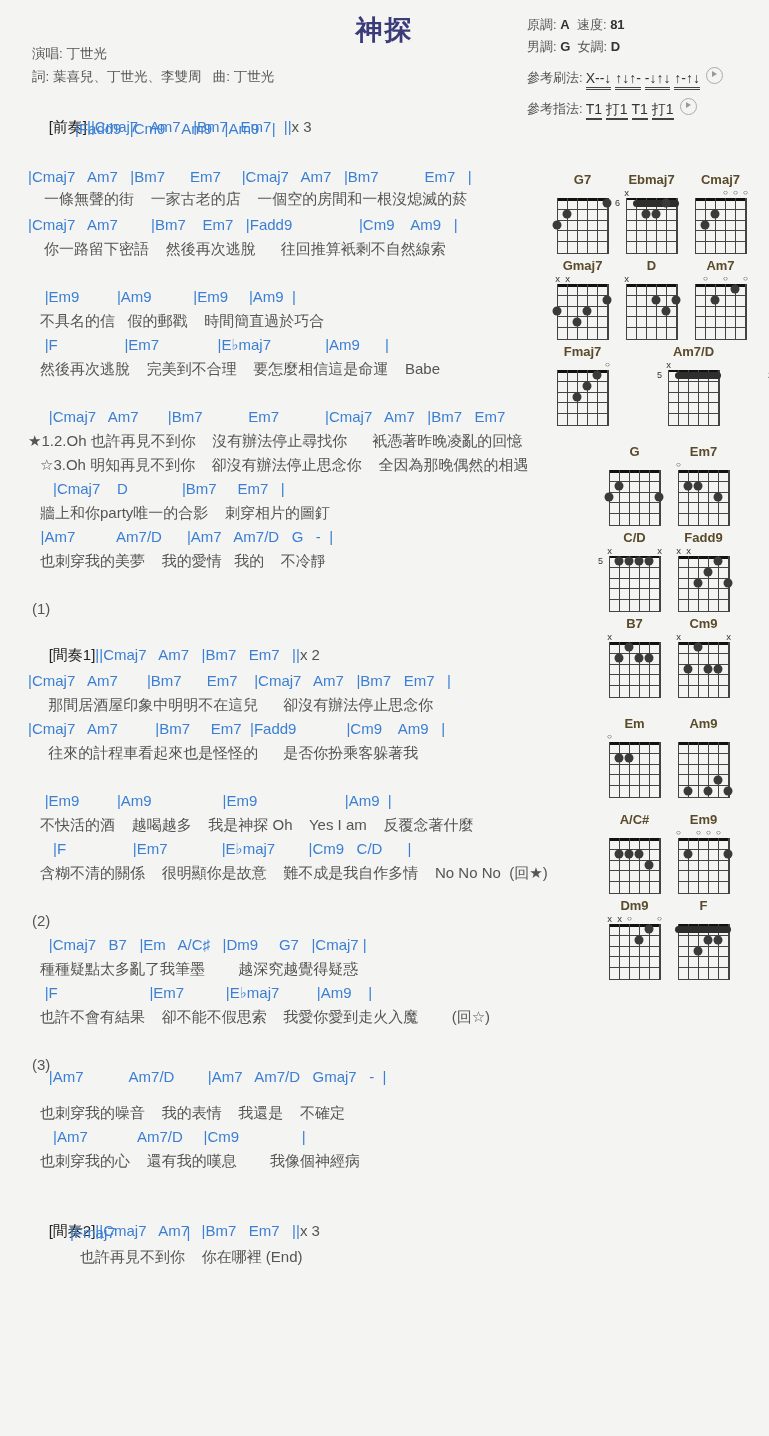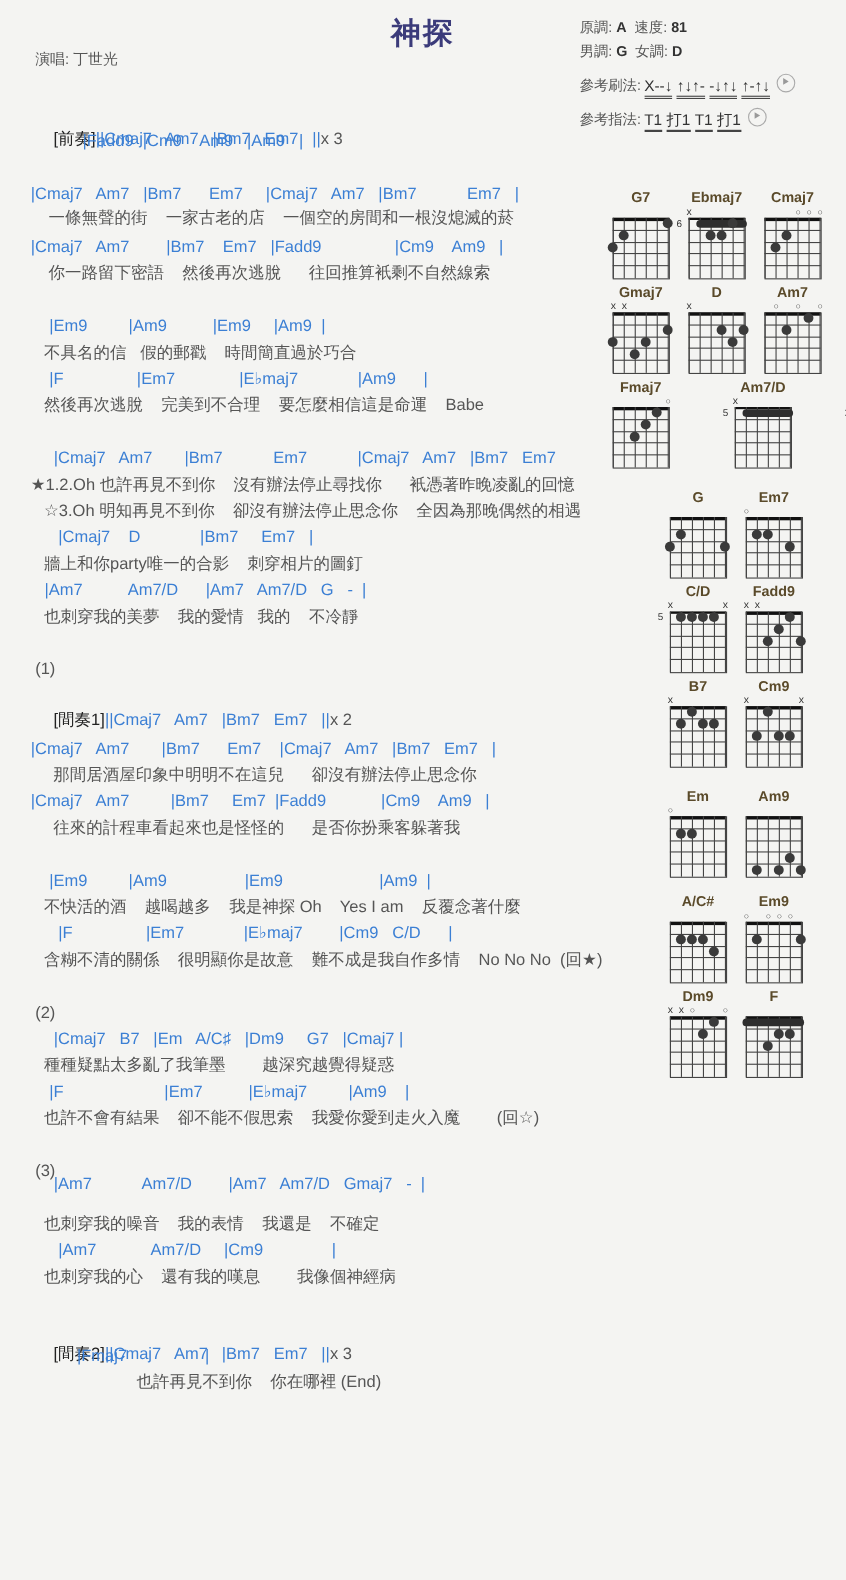--- a/index.html
+++ b/index.html
@@ -66,20 +66,27 @@
 
 <div class="page">
 
   <div class="title">神探</div>
 
   <div class="credits">
     <div>
       <span class="lbl">演唱:</span>
       <span>丁世光</span>
     </div>
+    <div>
+      <span class="lbl">詞:</span>
+      <span>葉喜兒、丁世光、李雙周</span>
+      &nbsp;
+      <span class="lbl">曲:</span>
+      <span>丁世光</span>
+    </div>
   </div>
 
   <div class="meta">
     <div class="meta-row">
       <span>原調:</span>
       <b>A</b>&nbsp;
       <span>速度:</span>
       <b>81</b>
     </div>
     <div class="meta-row">
@@ -149,21 +156,21 @@
   <div class="blk line plain" style="left:32px;top:1054px;">(3)</div>
   <div class="blk line chordline" style="left:28px;top:1066px;">     |Am7           Am7/D        |Am7   Am7/D   Gmaj7   -  |</div>
   <div class="blk line lyricline" style="left:40px;top:1102px;">也刺穿我的噪音    我的表情    我還是    不確定</div>
   <div class="blk line chordline" style="left:28px;top:1126px;">      |Am7            Am7/D     |Cm9               |</div>
   <div class="blk line lyricline" style="left:40px;top:1150px;">也刺穿我的心    還有我的嘆息        我像個神經病</div>
 
   <div class="blk line" style="left:32px;top:1198px;">
     <span class="sect">[間奏2]</span><span class="chordline">||Cmaj7   Am7   |Bm7   Em7   ||</span><span class="plain">x 3</span>
   </div>
   <div class="blk line chordline" style="left:70px;top:1222px;">|Fmaj7                 |</div>
-  <div class="blk line lyricline" style="left:80px;top:1246px;margin-left:44px;">也許再見不到你    你在哪裡 (End)</div>
+  <div class="blk line lyricline" style="left:80px;top:1246px;">也許再見不到你    你在哪裡 (End)</div>
 
   <div class="diagrams" id="diagrams">
       <div class="drow" style="position: absolute; left: 0px; top: 0px;">
         <div class="dg">
           <div class="dg-name">G7</div>
           <div class="dg-top"></div>
           <div class="grid">
             <div class="box"></div>
             <div class="nut"></div>
             <div class="fret" style="top: 10.8px;"></div>

